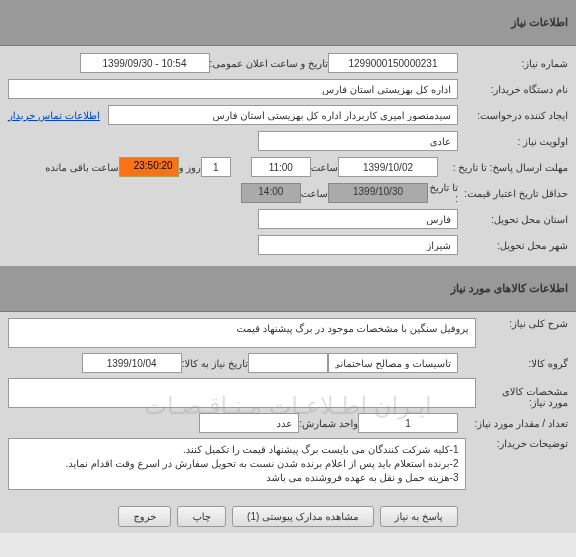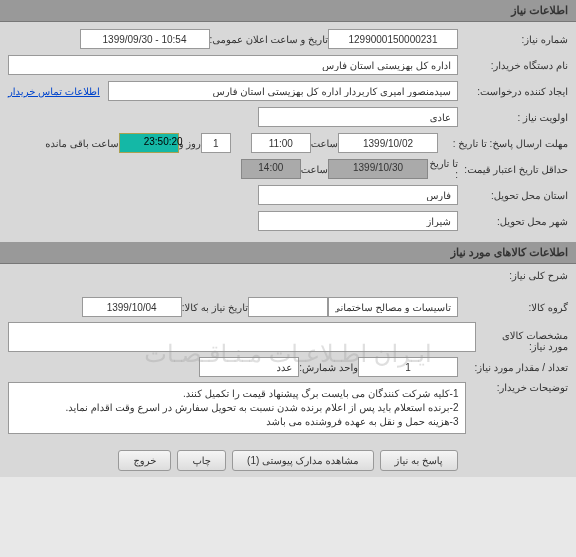--- a/index.html
+++ b/index.html
@@ -12,21 +12,21 @@
       font-size: 11px;
       background: #e8e8e8;
       direction: rtl;
       width: 576px;
       height: 557px;
       overflow: hidden;
     }
     .section-header {
       background: #999;
       color: #333;
-      padding: 4px 8px;
+      padding: 16px 8px;
       font-weight: bold;
       border-bottom: 1px solid #777;
     }
     .section-body {
       background: #d8d8d8;
       padding: 6px 8px;
       position: relative;
     }
     .row {
       display: flex;
@@ -117,23 +117,23 @@
     .btn {
       background: linear-gradient(#f5f5f5, #ddd);
       border: 1px solid #999;
       border-radius: 3px;
       padding: 4px 14px;
       font-size: 10px;
       cursor: pointer;
       color: #333;
     }
     .remain-box {
-      background: #14b8a6;
+      background: #f97316;
       border: 1px solid #aaa050;
-      padding: 2px 24px;
+      padding: 2px 14px;
       height: 20px;
       font-size: 10px;
       text-align: center;
       direction: ltr;
     }
   </style>
 </head>
 <body>
 
 <div class="section-header">اطلاعات نیاز</div>
@@ -192,20 +192,21 @@
     <input class="field w200" value="شیراز" style="">
   </div>
 </div>
 
 <div class="section-header">اطلاعات کالاهای مورد نیاز</div>
 <div class="section-body" style="position:relative;">
   <span class="watermark">ایـران اطـلاعـات مـنـاقـصـات</span>
 
   <div class="row" style="align-items:flex-start;">
     <span class="label">شرح کلی نیاز:</span>
+    <div class="textarea-field" style="min-height:30px">پروفیل سنگین با مشخصات موجود در برگ پیشنهاد قیمت</div>
   </div>
 
   <div class="row">
     <span class="label">گروه کالا:</span>
     <input class="field w130" value="تاسیسات و مصالح ساختمانی" style="">
     <input class="field w80" style="">
     <span class="label-sm">تاریخ نیاز به کالا:</span>
     <input class="field field-num w100" value="1399/10/04" style="">
   </div>
 

